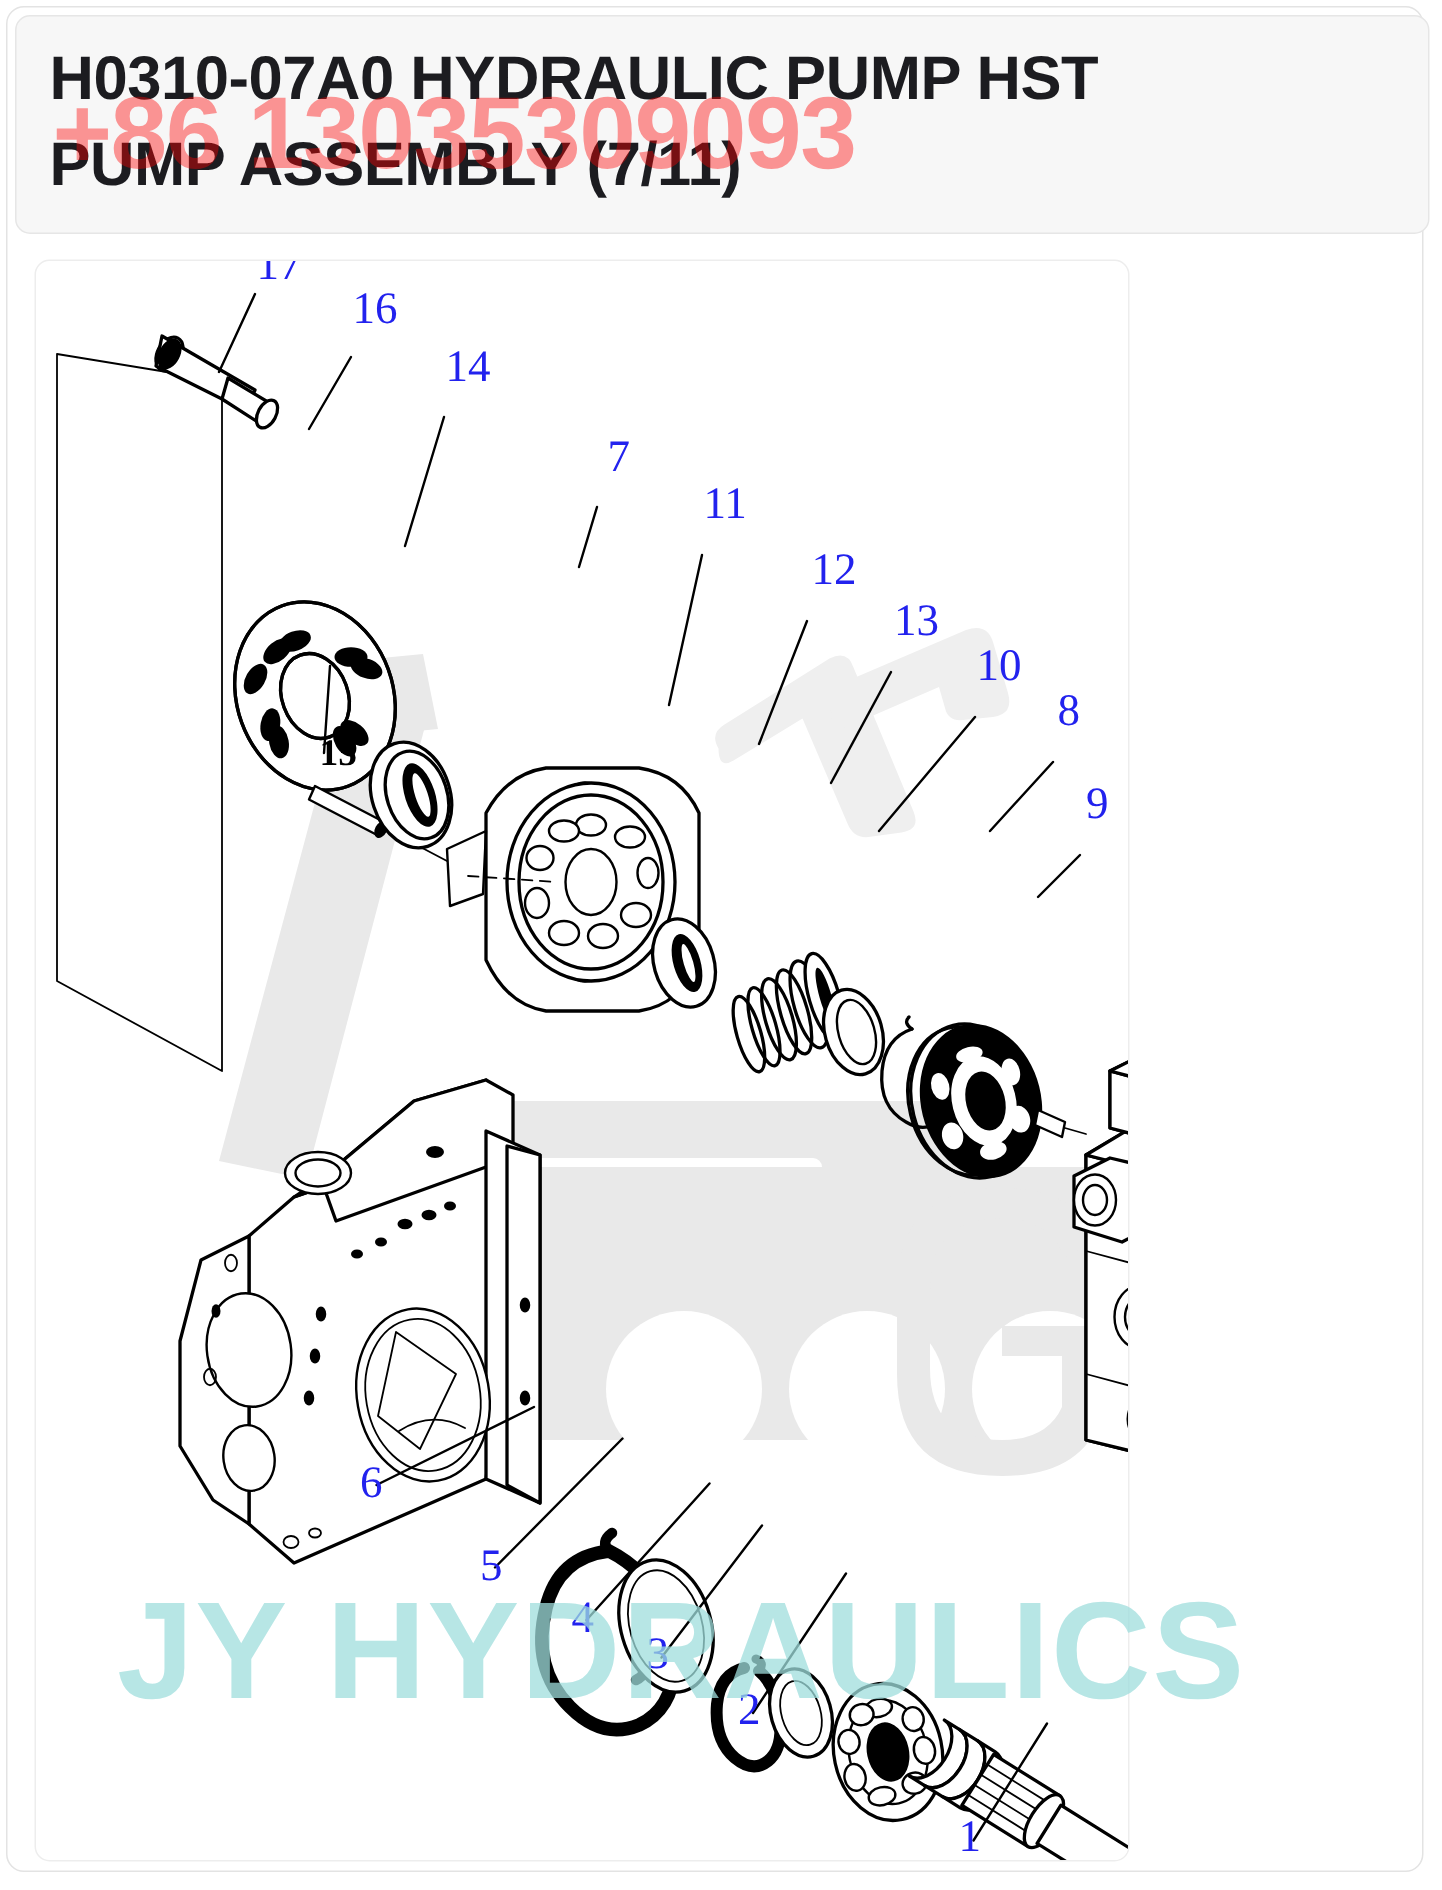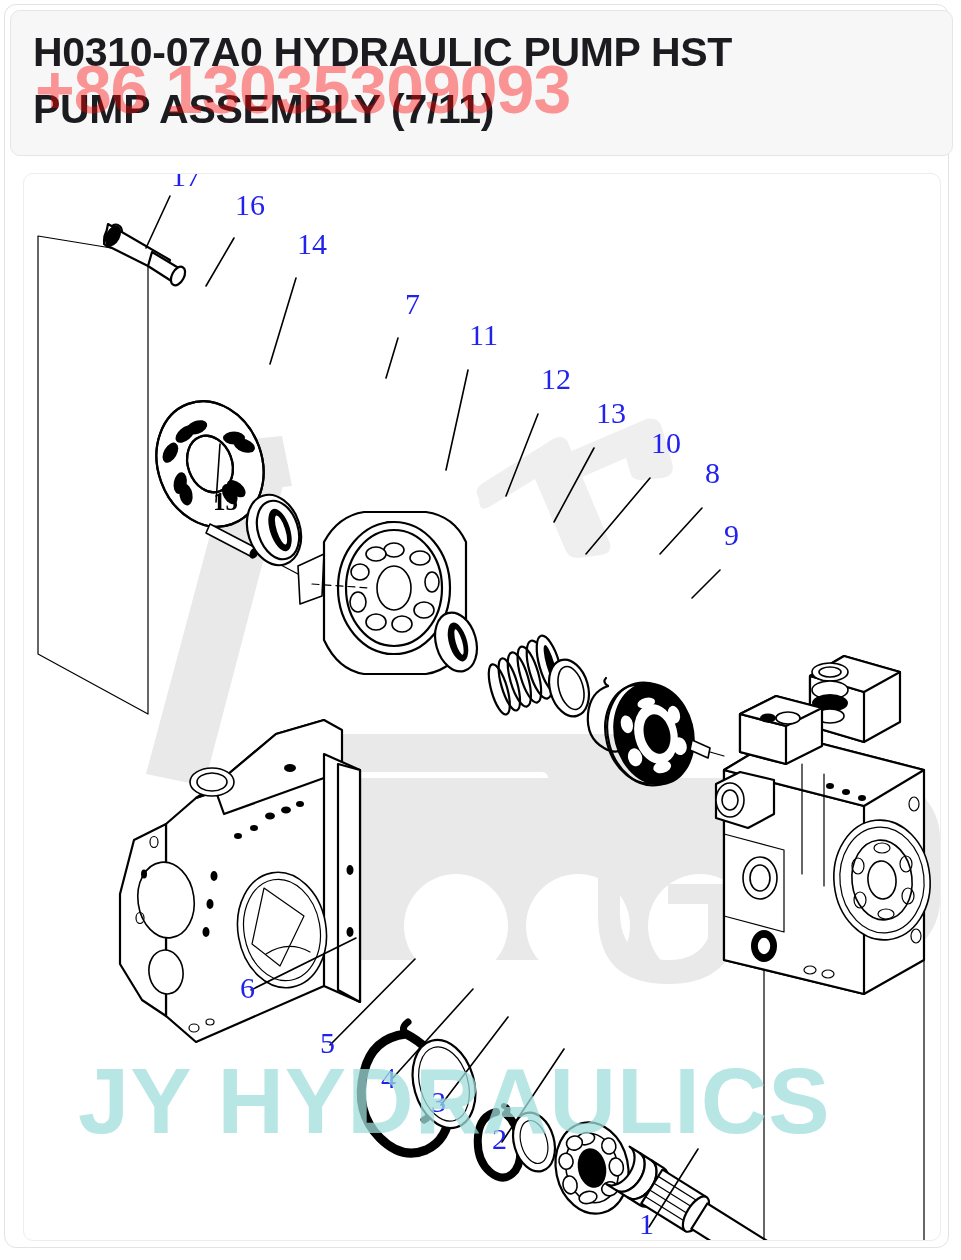--- a/index.html
+++ b/index.html
@@ -29,21 +29,21 @@
   }
   #phone-watermark{
     position:absolute;left:24px;top:44px;width:930px;
     font-size:68px;line-height:68px;font-weight:bold;
     color:#ff0000;opacity:0.40;letter-spacing:-1px;
     white-space:nowrap;pointer-events:none;
   }
 
   
   #diagram-panel{
-    position:absolute;left:18px;top:168px;width:918px;height:1068px;
+    position:absolute;left:18px;top:168px;width:730px;height:1068px;
     background:#ffffff;border:1px solid #ededed;border-radius:10px;
     box-sizing:border-box;overflow:hidden;
   }
   #diagram-svg{position:absolute;left:0;top:0;width:918px;height:1068px;display:block;}
 
   
   #brand-watermark{
     position:absolute;left:78px;top:1055px;width:900px;
     font-size:92px;line-height:92px;font-weight:bold;
     color:#9fdedd;opacity:0.75;letter-spacing:1px;white-space:nowrap;

